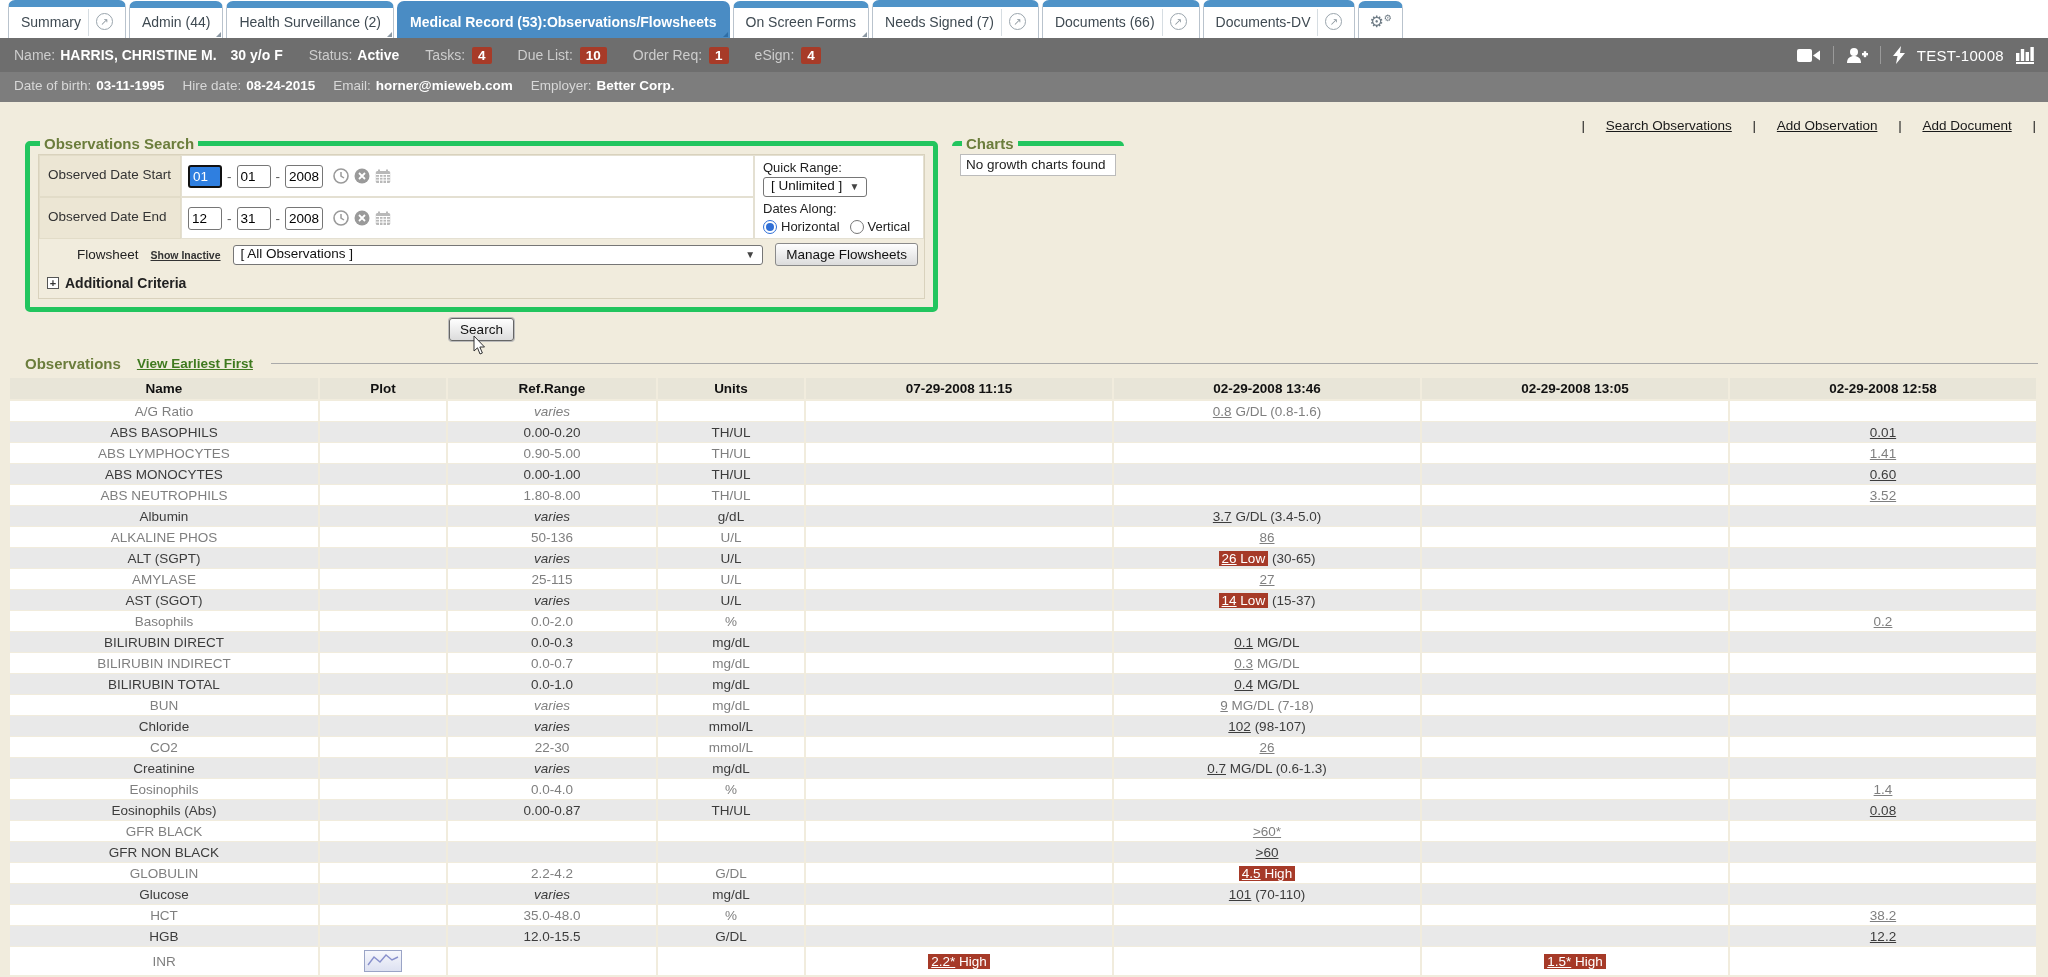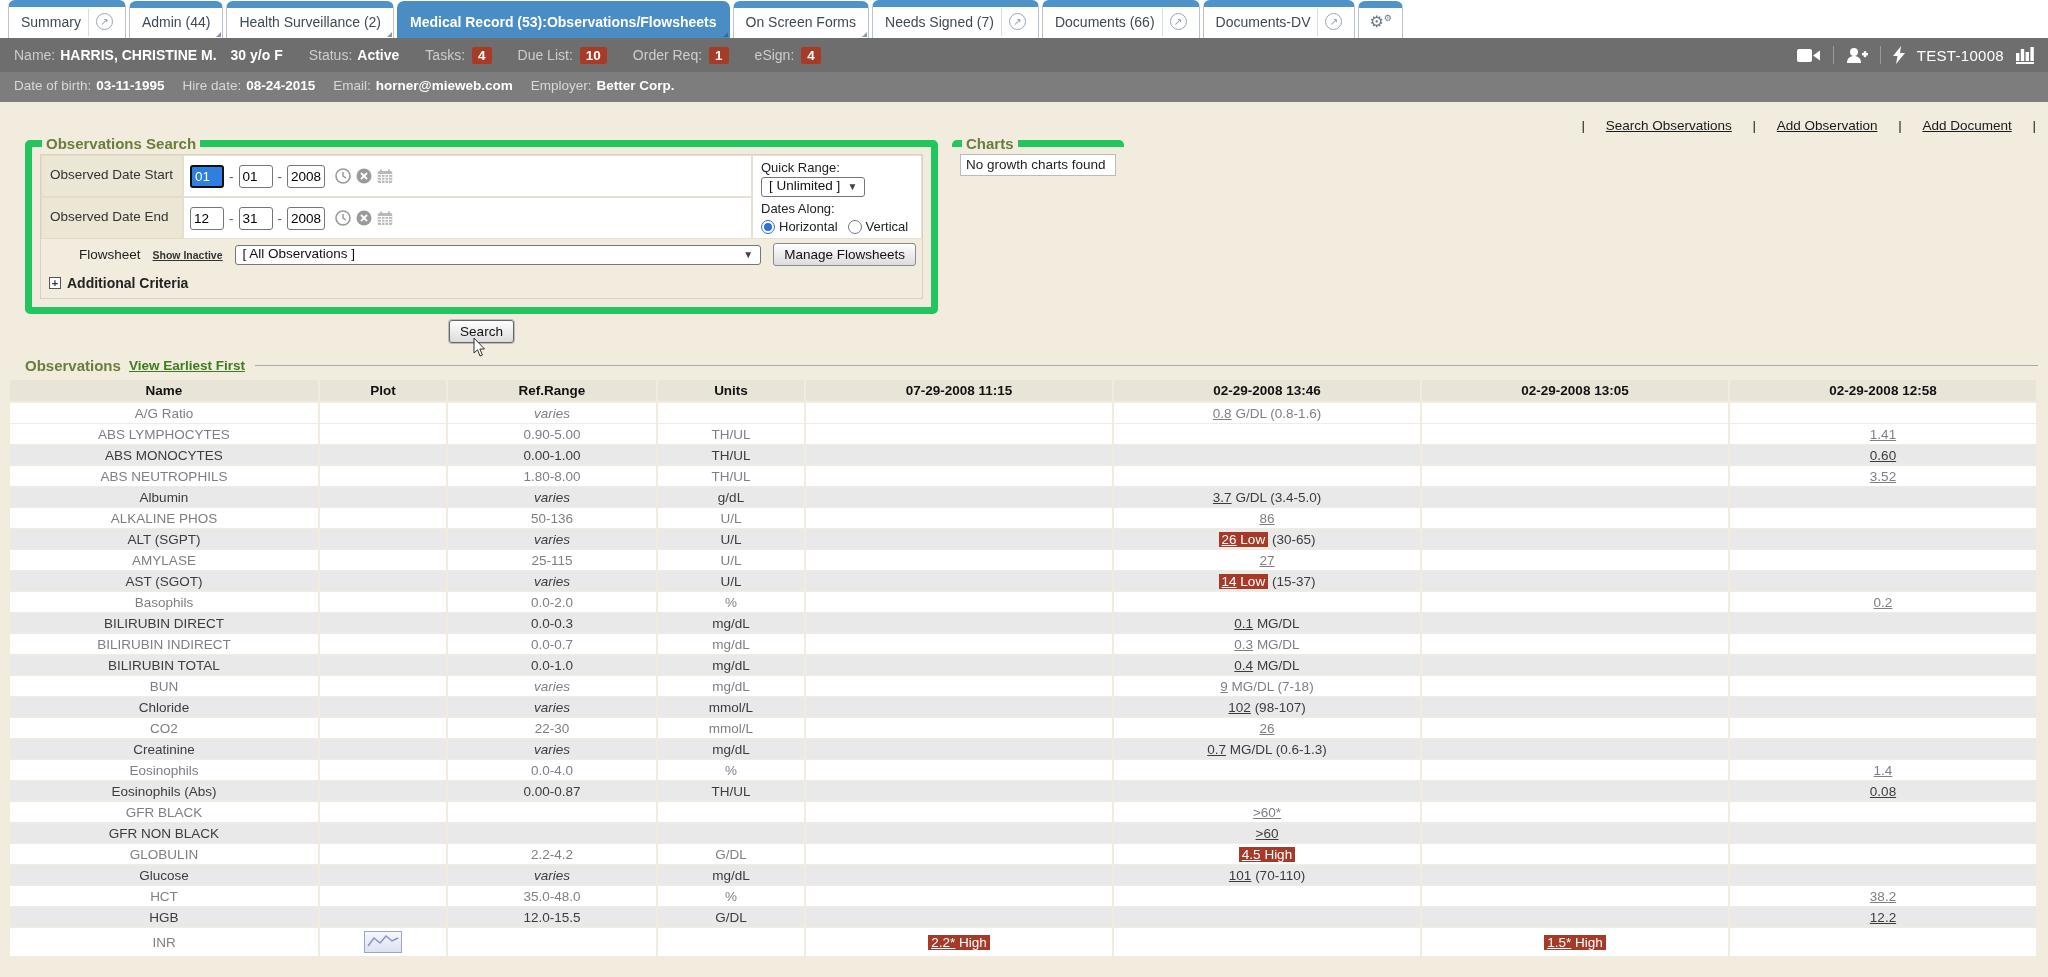--- a/index.html
+++ b/index.html
@@ -39,21 +39,21 @@
   .allergy-badge { background:#a73b28; border:1px solid #8a2b1a; color:#fff; font-weight:bold; padding:0 6px; margin-right:18px; cursor:pointer; }
   .med-link { color:#e7c64a; cursor:pointer; }
   .info-row { display:flex; align-items:center; }
 
   
   .action-links { text-align:right; padding:16px 12px 0; color:#1a1a1a; font-size:13.5px; }
   .action-links a { color:#1a1a1a; text-decoration:underline; cursor:pointer; margin:0 17px; }
 
   
   .panels-row { display:flex; align-items:flex-start; margin:2px 0 0 25px; }
-  fieldset { border:7px solid #22c55e; border-radius:5px; padding:2px 8px 8px; }
+  fieldset { border:5px solid #22c55e; border-radius:5px; padding:2px 8px 8px; }
   fieldset legend { font-weight:bold; color:#6b7d3c; font-size:15px; padding:0 4px; margin-left:2px; }
   .search-fieldset { width:913px; }
   .sp-grid { display:grid; grid-template-columns:142px 1fr 170px; border:1px solid #d9d2bd; }
   .sp-label { background:#ece6d4; border:1px solid #e2dcc8; padding:11px 8px; color:#333; }
   .sp-field { background:#fff; border:1px solid #e4e0d2; padding:6px; display:flex; align-items:center; gap:4px; }
   .sp-right { background:#fff; border:1px solid #e4e0d2; grid-row:1 / 3; grid-column:3; padding:4px 8px; font-size:13px; color:#222; }
   .sp-full { grid-column:1 / 4; }
   .flow-row { display:flex; align-items:center; padding:4px 6px; gap:12px;margin-left:32px; }
   .crit-row { padding:5px 8px 7px; display:flex; align-items:center; gap:6px; font-weight:bold; color:#222; font-size:14px; }
   .expand-box { width:12px; height:12px; border:1px solid #555; background:#fff; font-size:11px; line-height:10px; text-align:center; color:#333; cursor:pointer; }
@@ -74,21 +74,21 @@
   .btn { background:linear-gradient(#fefefe,#dcdcdc); border:1px solid #8a8a8a; border-radius:3px; padding:3px 10px; font-size:13.5px; color:#111; cursor:pointer; font-family:"Liberation Sans",sans-serif; white-space:nowrap; }
   .small-link { font-size:10.5px; font-weight:bold; text-decoration:underline; color:#333; cursor:pointer; }
   .search-row { position:relative; width:913px; text-align:center; margin:6px 0 0 25px; }
   .search-btn { border:1px solid #666; box-shadow:0 0 0 1px #bbb; }
   .cursor-svg { position:absolute; left:50%; top:18px; margin-left:-10px; }
 
   .charts-fieldset { margin-left:14px; width:172px; }
   .charts-empty { background:#fff; border:1px solid #a9a9a9; border-top:none; padding:2px 5px 3px; color:#222; font-size:13.5px; white-space:nowrap; }
 
   
-  .obs-header { display:flex; align-items:center; margin:14px 10px 0 25px; }
+  .obs-header { display:flex; align-items:center; margin:14px 10px 0 25px;gap:8px; }
   .obs-title { font-weight:bold; color:#6b7d3c; font-size:15px; margin-right:8px; }
   .obs-link { color:#3f7a1f; font-weight:bold; text-decoration:underline; font-size:13.5px; cursor:pointer; }
   .obs-rule { flex:1; height:1px; background:#aaa; margin-left:10px; }
   table.obs { border-collapse:separate; border-spacing:0; table-layout:fixed; width:2028px; margin:6px 10px 0; }
   table.obs th { background:#e8e5d8; font-weight:bold; color:#111; font-size:13.5px; height:23px; text-align:center;
                  border-right:2px solid #f1ecdd; border-bottom:2px solid #f1ecdd; padding:0 2px; }
   table.obs td { height:21px; text-align:center; font-size:13.5px; border-right:2px solid #f1ecdd; border-bottom:1px solid #f1ecdd; padding:0 2px; overflow:hidden; white-space:nowrap; }
   tr.odd td { background:#fff; color:#7f7f7f; }
   tr.even td { background:#e9e9e9; color:#3c3c3c; }
   td .vlink { text-decoration:underline; cursor:pointer; color:inherit; }
@@ -349,20 +349,30 @@
       <tr class="odd">
         <td>A/G Ratio</td>
         <td></td>
         <td><span class="varies">varies</span></td>
         <td></td>
         <td></td>
         <td><span class="vlink">0.8</span> G/DL (0.8-1.6)</td>
         <td></td>
         <td></td>
       </tr>
+      <tr class="even">
+        <td>ABS BASOPHILS</td>
+        <td></td>
+        <td><span>0.00-0.20</span></td>
+        <td>TH/UL</td>
+        <td></td>
+        <td></td>
+        <td></td>
+        <td><span class="vlink">0.01</span></td>
+      </tr>
       <tr class="odd">
         <td>ABS LYMPHOCYTES</td>
         <td></td>
         <td><span>0.90-5.00</span></td>
         <td>TH/UL</td>
         <td></td>
         <td></td>
         <td></td>
         <td><span class="vlink">1.41</span></td>
       </tr>

